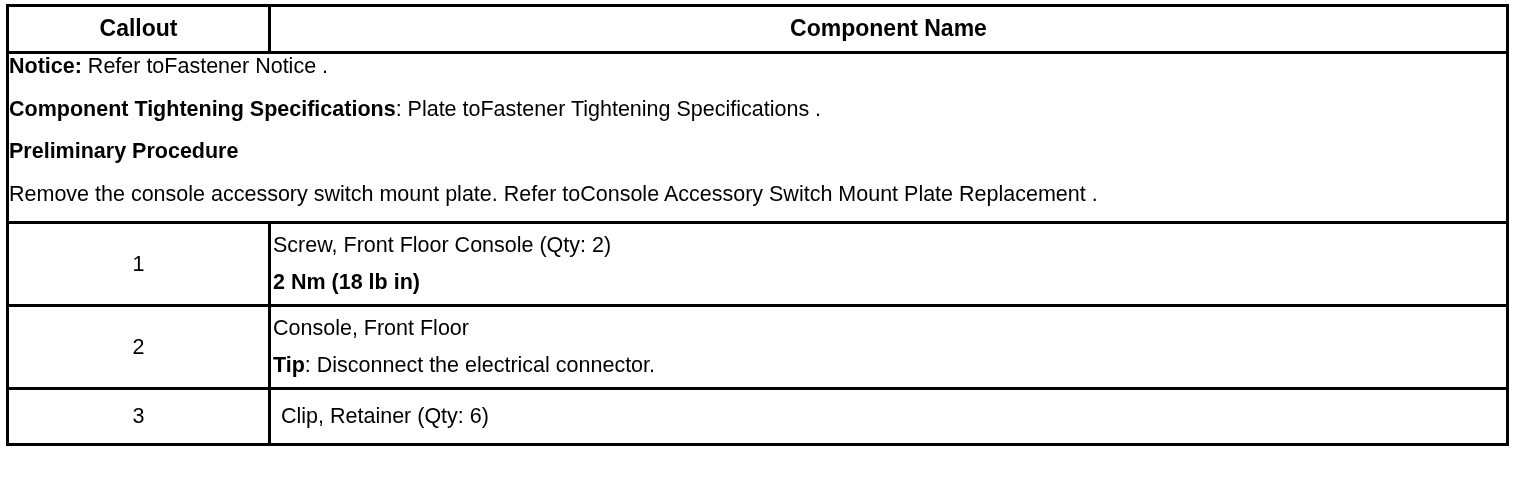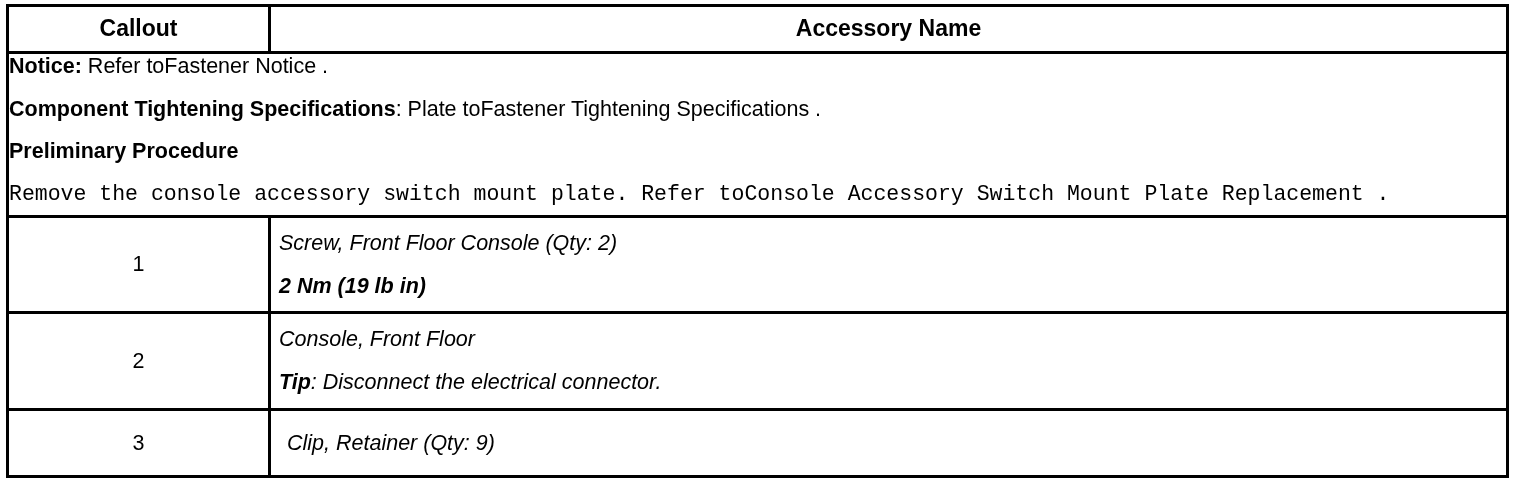--- a/index.html
+++ b/index.html
@@ -63,96 +63,95 @@
     font-size: 21.5px;
     line-height: 1.15;
     text-align: left;
   }
   .notice-cell p {
     margin: 0 0 0 0;
     padding: 9px 0 9px 0;
     white-space: normal;
   }
   .notice-cell p:first-child { padding-top: 0; }
-  .notice-cell p:last-child  { padding-bottom: 8px; font-family: Liberation Mono, monospace; }
+  .notice-cell p:last-child  { padding-bottom: 14px; }
 
   .b { font-weight: bold; }
 
   
   .callout-cell {
     text-align: center;
     font-size: 21.5px;
     line-height: 1.15;
     vertical-align: middle;
   }
   .name-cell {
     text-align: left;
     font-size: 21.5px;
     line-height: 1.15;
     padding: 8px 6px 8px 8px;
     vertical-align: middle;
   }
   .name-cell p {
-    margin: 8px;
+    margin: 2px;
     padding: 5px 0 5px 0;
-    font-style: italic;
   }
   .row-tall .name-cell { height: 80px; }
   .row-short .name-cell { padding: 7px 6px 7px 8px; }
 </style>
 </head>
 <body>
 
 <div class="page">
 
   <table class="component-table">
     <colgroup>
       <col class="col-callout">
       <col class="col-name">
     </colgroup>
     <tbody>
 
       <tr>
         <th class="hdr-cell">Callout</th>
-        <th class="hdr-cell">Accessory Name</th>
+        <th class="hdr-cell">Component Name</th>
       </tr>
 
       <tr>
         <td class="notice-cell" colspan="2">
 
           <p><span class="b">Notice:</span><span> Refer toFastener Notice .</span></p>
 
           <p><span class="b">Component Tightening Specifications</span><span>: Plate toFastener Tightening Specifications .</span></p>
 
           <p><span class="b">Preliminary Procedure</span></p>
 
           <p><span>Remove the console accessory switch mount plate. Refer toConsole Accessory Switch Mount Plate Replacement .</span></p>
 
         </td>
       </tr>
 
       <tr class="row-tall">
         <td class="callout-cell">1</td>
         <td class="name-cell">
           <p>Screw, Front Floor Console (Qty: 2)</p>
-          <p class="b">2 Nm (19 lb in)</p>
+          <p class="b">2 Nm (18 lb in)</p>
         </td>
       </tr>
 
       <tr class="row-tall">
         <td class="callout-cell">2</td>
         <td class="name-cell">
           <p>Console, Front Floor</p>
           <p><span class="b">Tip</span><span>: Disconnect the electrical connector.</span></p>
         </td>
       </tr>
 
       <tr class="row-short">
         <td class="callout-cell">3</td>
         <td class="name-cell">
-          <p>Clip, Retainer (Qty: 9)</p>
+          <p>Clip, Retainer (Qty: 6)</p>
         </td>
       </tr>
 
     </tbody>
   </table>
 
 </div>
 
 </body></html>

